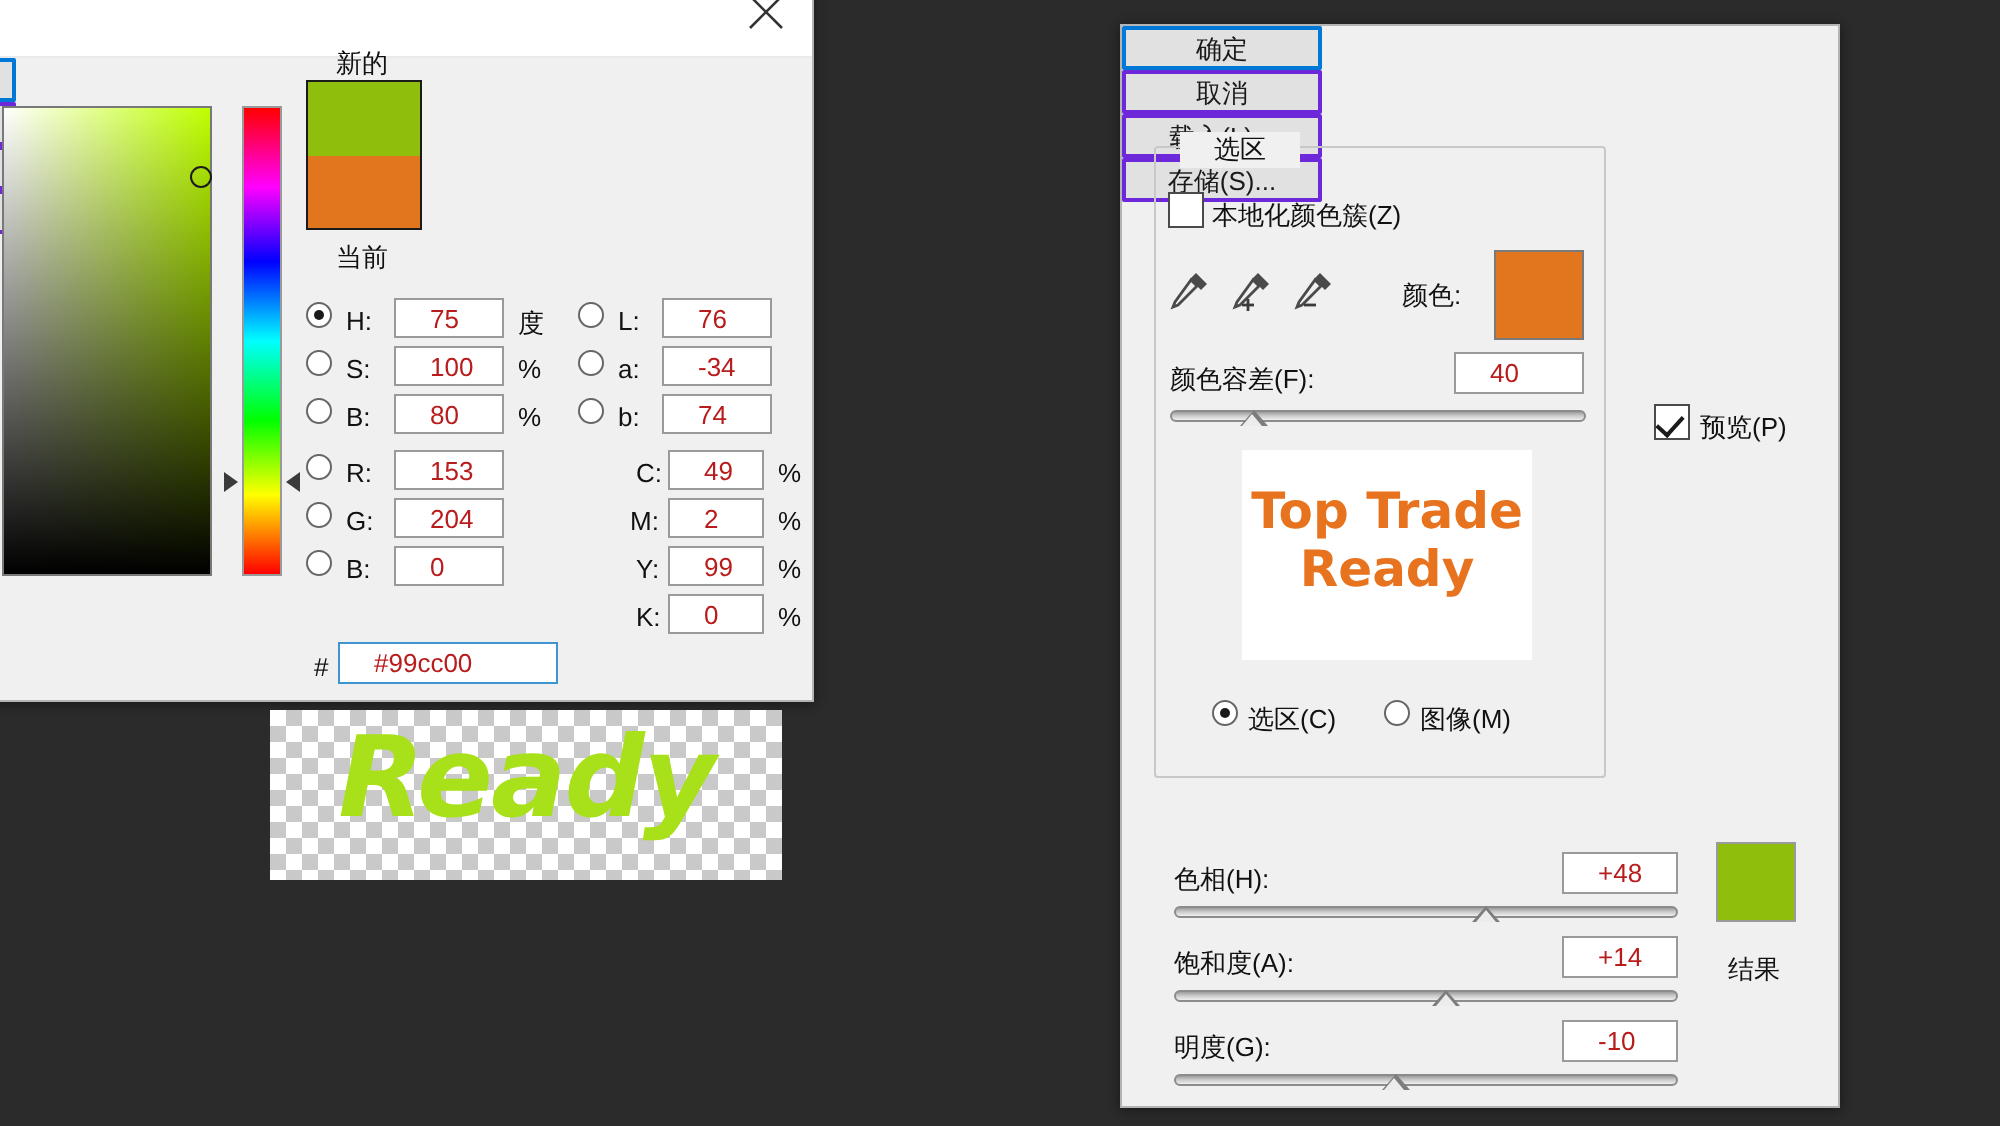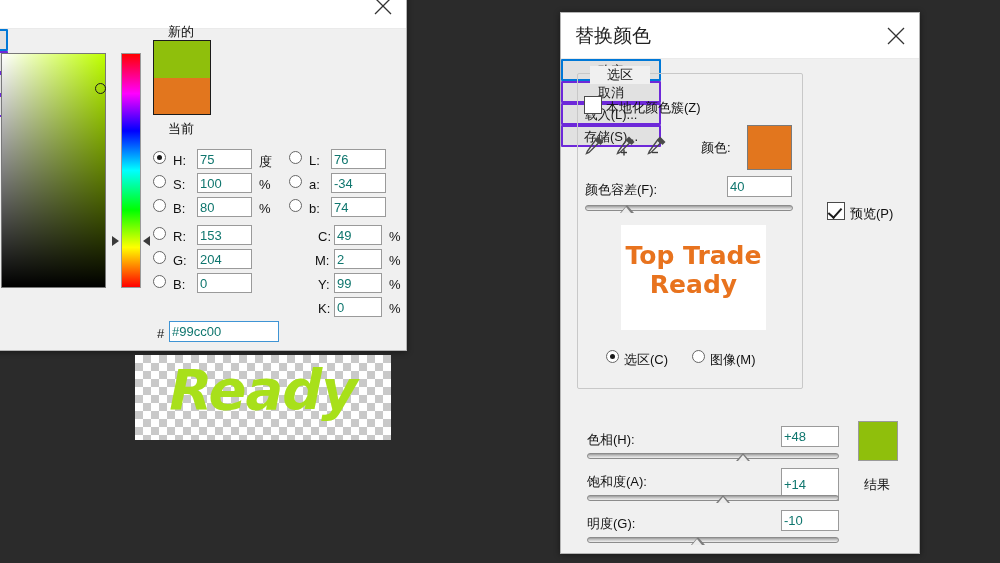--- a/index.html
+++ b/index.html
@@ -57,24 +57,24 @@
   }
   .btn.primary {
     border: 2px solid #0078d7;
     background: #e1e1e1;
   }
 
   .field {
     background: #ffffff;
     border: 1px solid #9a9a9a;
     font-size: 13px;
-    color: #0f766e;
+    color: #b91c1c;
     display: flex;
     align-items: center;
-    padding-left: 2px;
+    padding-left: 17px;
     cursor: text;
   }
   .field.focused { border: 1px solid #3f94d4; }
 
   .radio {
     width: 13px; height: 13px;
     border: 1px solid #666;
     border-radius: 50%;
     background: #fff;
     position: relative;
@@ -347,29 +347,20 @@
     <div class="field" style="position:absolute; left:453px; top:314px; width:48px; height:20px;">0</div>
     <div class="lbl" style="left:508px; top:318px;">%</div>
   </div>
 
   <div class="canvas-wrap">
     <div class="canvas-text" style="color: rgb(168, 224, 26);">Ready</div>
   </div>
 
   <div class="dialog" id="replace">
 
-    <div class="titlebar">
-      <div class="title-text">替换颜色</div>
-      <div class="close-btn">
-        <svg width="18" height="18" viewBox="0 0 18 18">
-          <line x1="1" y1="1" x2="17" y2="17" stroke="#333" stroke-width="1.3"></line>
-          <line x1="17" y1="1" x2="1" y2="17" stroke="#333" stroke-width="1.3"></line>
-        </svg>
-      </div>
-    </div>
 
     <div class="groupbox" style="left:16px; top:60px; width:226px; height:316px;">
       <div class="group-title">选区</div>
     </div>
 
     <div class="checkbox" style="position:absolute; left:23px; top:83px;"></div>
     <div class="lbl" style="left:45px; top:86px;">本地化颜色簇(Z)</div>
 
     <div class="dropper" style="left:22px; top:120px;">
       <svg width="24" height="24" viewBox="0 0 24 24">
@@ -415,21 +406,21 @@
 
 
     <div class="lbl" style="left:26px; top:418px;">色相(H):</div>
     <div class="field" style="position:absolute; left:220px; top:413px; width:58px; height:21px;">+48</div>
     <div class="slider" id="sl-hue" style="left:26px; top:436px; width:252px;">
       <div class="track"></div>
       <div class="thumb" style="left: 149.24px;"></div>
     </div>
 
     <div class="lbl" style="left:26px; top:460px;">饱和度(A):</div>
-    <div class="field" style="position:absolute; left:220px; top:455px; width:58px; height:33px;">+14</div>
+    <div class="field" style="position:absolute; left:220px; top:455px; width:58px; height:21px;">+14</div>
     <div class="slider" id="sl-sat" style="left:26px; top:478px; width:252px;">
       <div class="track"></div>
       <div class="thumb" style="left: 129.08px;"></div>
     </div>
 
     <div class="lbl" style="left:26px; top:502px;">明度(G):</div>
     <div class="field" style="position:absolute; left:220px; top:497px; width:58px; height:21px;">-10</div>
     <div class="slider" id="sl-lig" style="left:26px; top:520px; width:252px;">
       <div class="track"></div>
       <div class="thumb" style="left: 103.88px;"></div>

